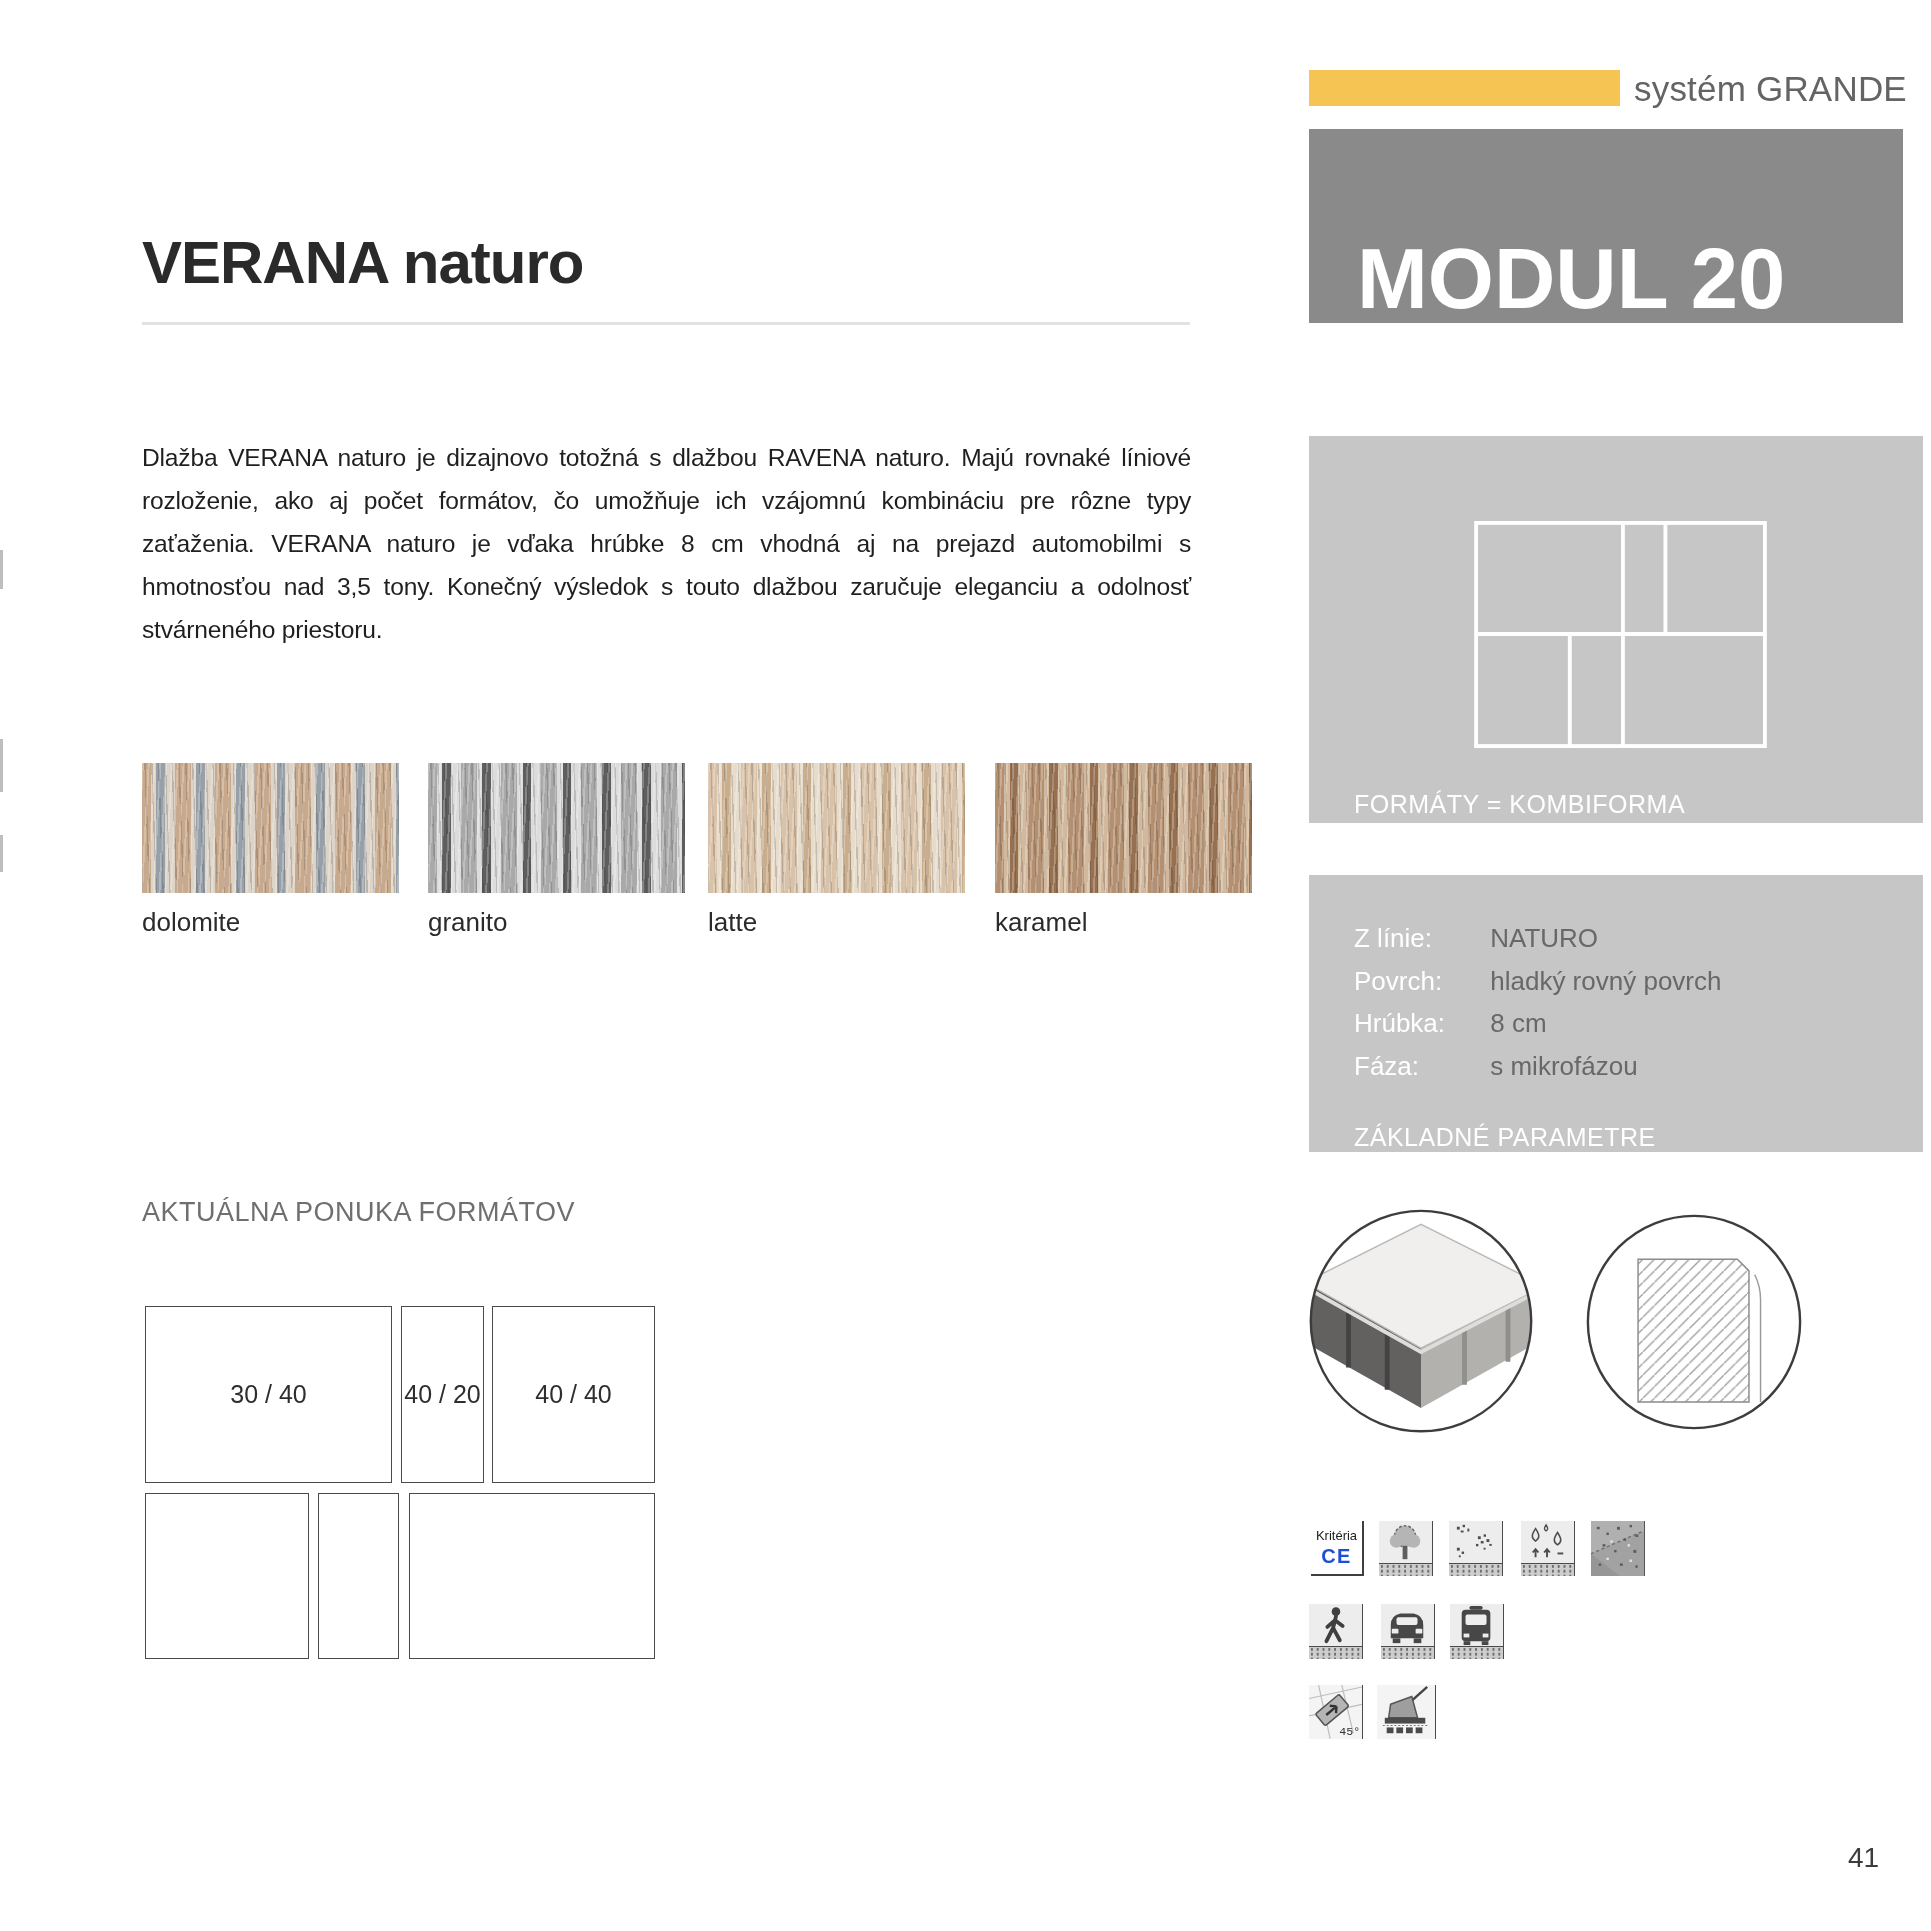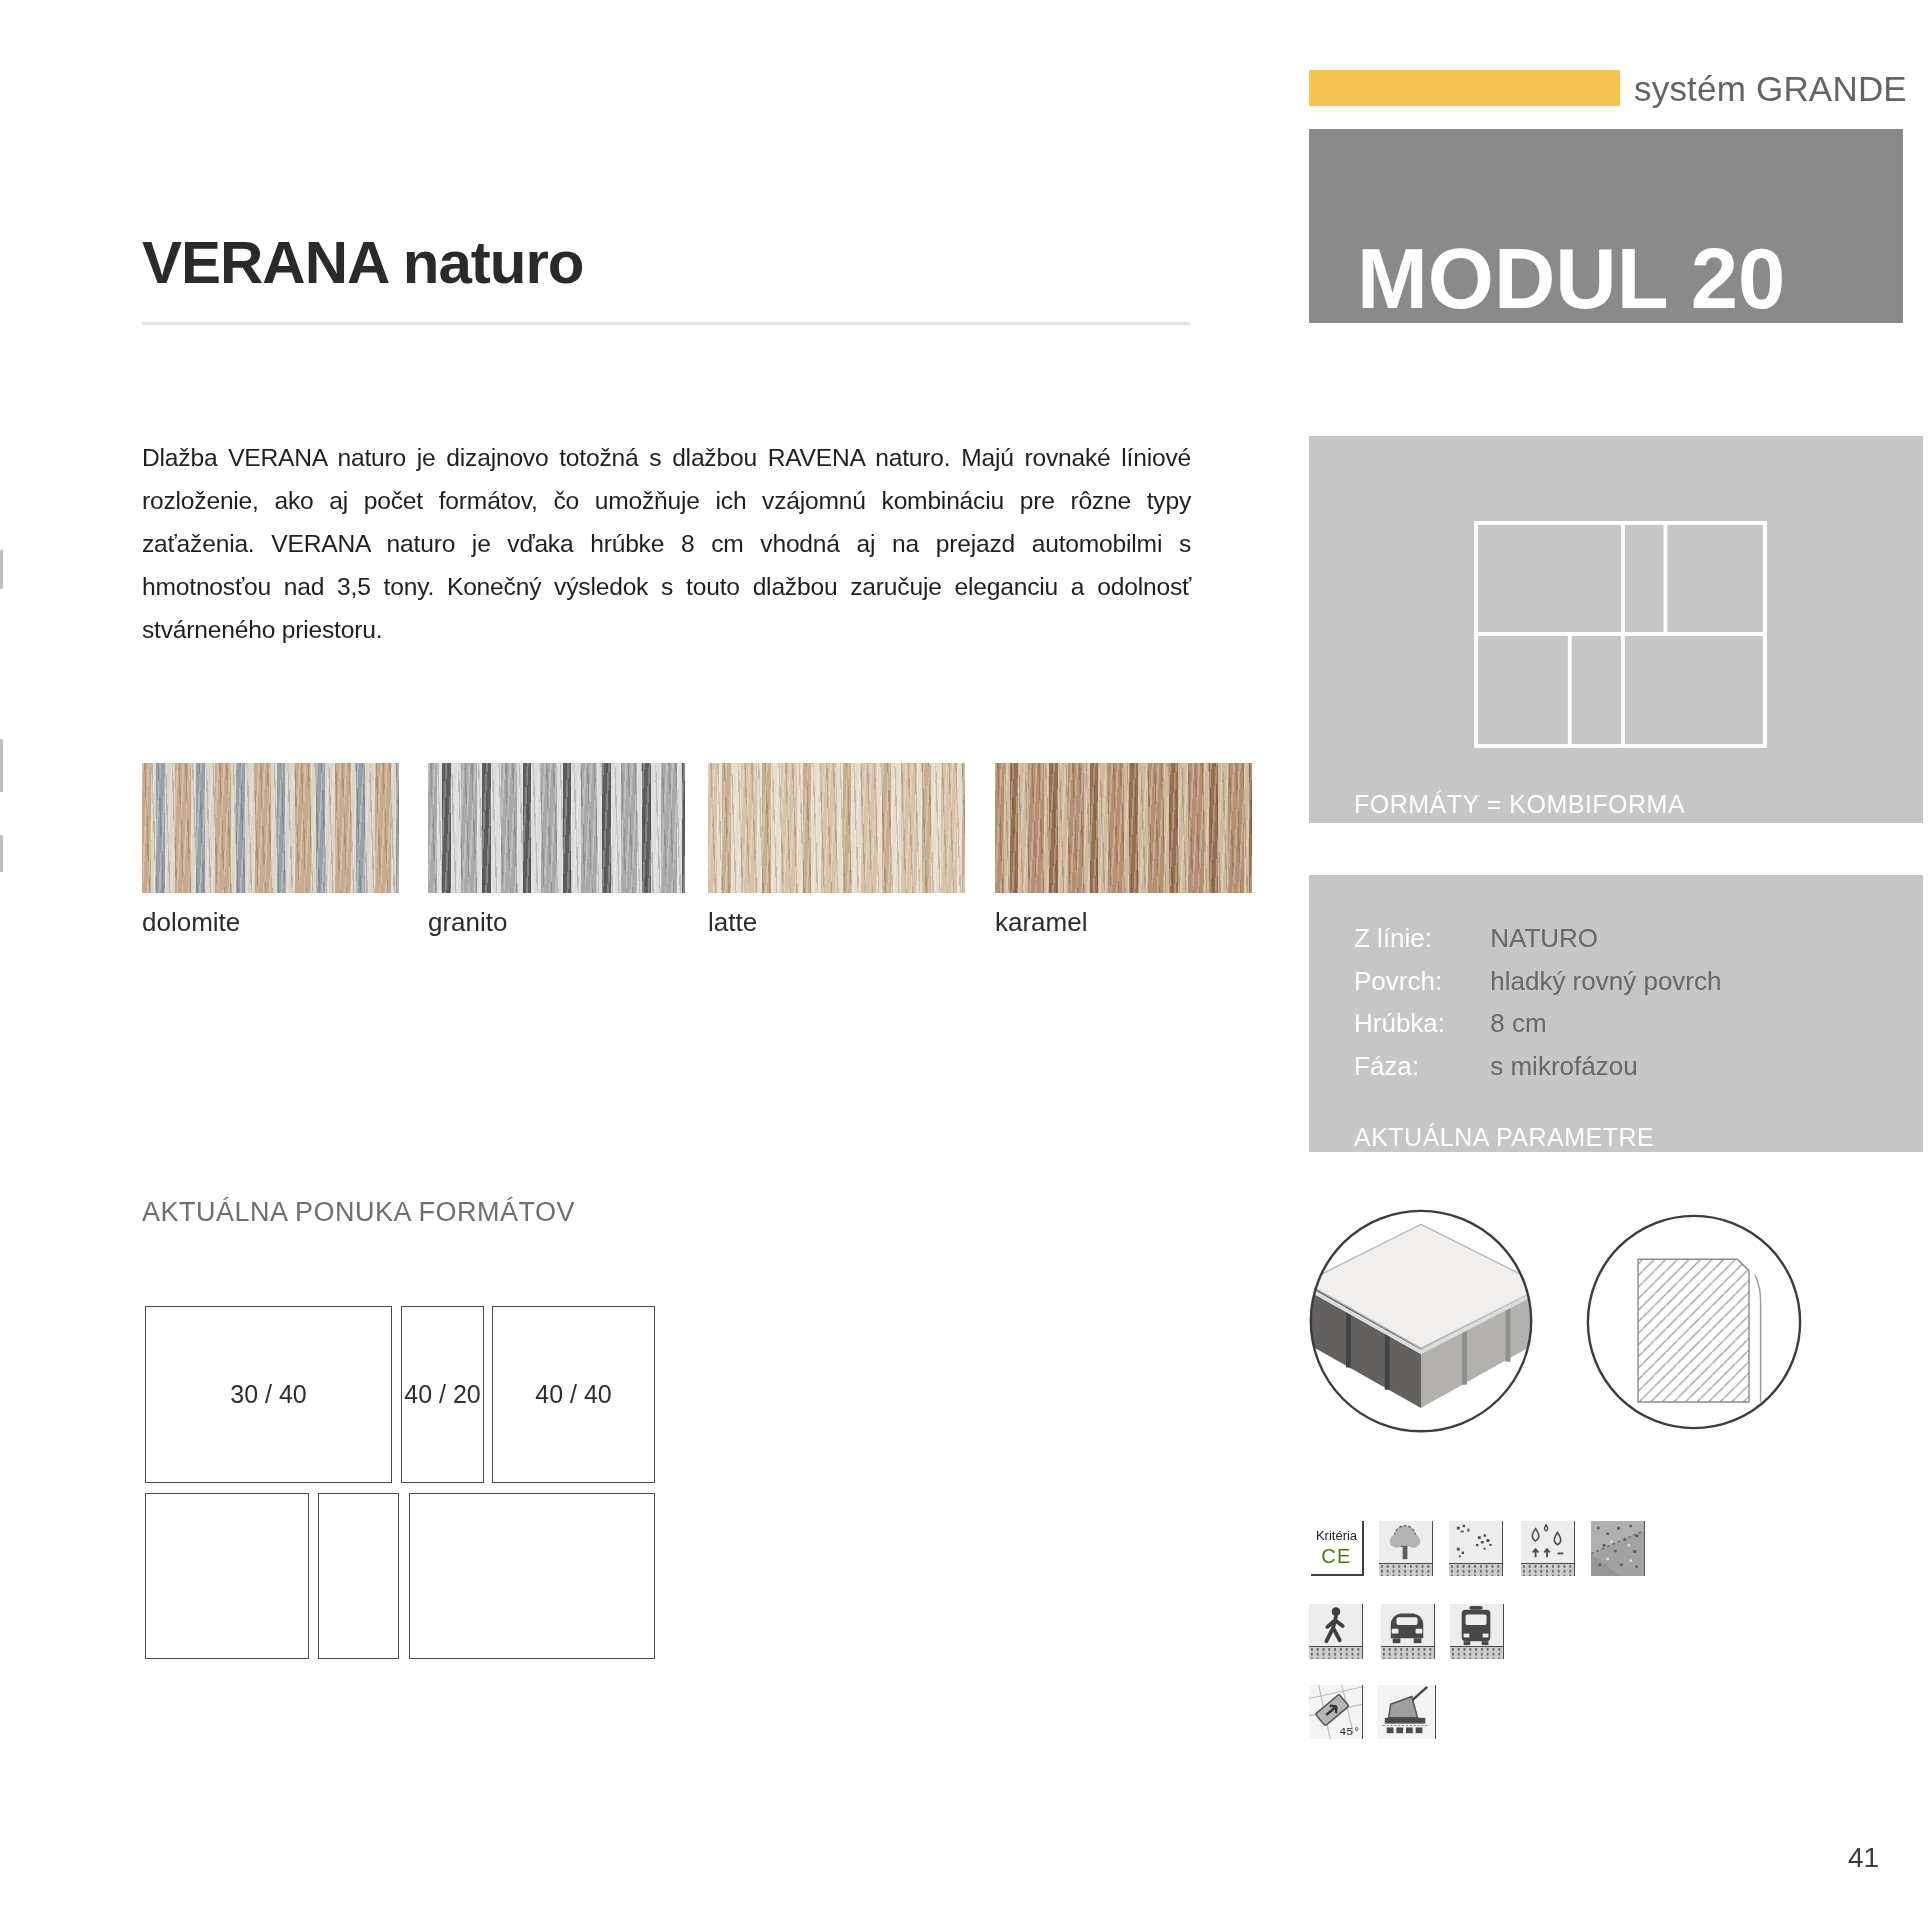--- a/index.html
+++ b/index.html
@@ -43,21 +43,21 @@
   .param-row{position:absolute;left:45px;font-size:26px;line-height:29px;white-space:nowrap;}
   .param-label{display:inline-block;width:129px;color:#ffffff;}
   .param-value{color:#686868;}
 
   
   .icon-box{position:absolute;width:53px;height:55px;background:#ededed;border-right:1.9px solid #4a4a4a;overflow:hidden;}
   .icon-ground{position:absolute;left:0;bottom:0;width:100%;height:12.6px;background-color:#cdcdcd;
     background-image:radial-gradient(circle,#6f6f6f 1.1px,transparent 1.3px);background-size:5.8px 4.8px;border-top:1.9px solid #4a4a4a;box-sizing:border-box;}
   .criteria-box{position:absolute;width:53px;height:55px;background:#fff;border-right:2.4px solid #3f3f3f;border-bottom:2.4px solid #3f3f3f;box-sizing:border-box;text-align:center;}
   .criteria-line1{font-size:13px;color:#222;margin-top:6.8px;}
-  .criteria-line2{font-size:20px;font-weight:normal;color:#4d7c0f;letter-spacing:1.4px;margin-top:1.9px;}
+  .criteria-line2{font-size:20px;font-weight:bold;color:#1d4ed8;letter-spacing:1.4px;margin-top:1.9px;}
   .angle-label{position:absolute;right:1.9px;bottom:1px;font-size:11.6px;color:#333;font-family:Liberation Mono, monospace;}
 
   .page-number{left:1848px;top:1842px;font-size:28px;color:#3c3c3c;}
   .edge-mark{left:0;width:2.9px;background:rgba(70,70,70,0.35);}
 </style>
 </head>
 <body>
 
 <div class="abs accent-bar"></div>
 <div class="abs brand">systém GRANDE</div>
@@ -128,21 +128,21 @@
     <span class="param-value">hladký rovný povrch</span>
   </div>
   <div class="param-row" style="top:134px">
     <span class="param-label">Hrúbka:</span>
     <span class="param-value">8 cm</span>
   </div>
   <div class="param-row" style="top:177px">
     <span class="param-label">Fáza:</span>
     <span class="param-value">s mikrofázou</span>
   </div>
-  <div class="panel-caption" style="top:248px">AKTUÁLNA PARAMETRE</div>
+  <div class="panel-caption" style="top:248px">ZÁKLADNÉ PARAMETRE</div>
 </div>
 
 <svg class="abs" style="left:1305px;top:1207px" width="232" height="232" viewBox="0 0 240 240">
   <clipPath id="cclip">
       <circle cx="120" cy="118" r="114"></circle>
     </clipPath>
   <g clip-path="url(#cclip)">
     <polygon points="0,140 0,78 120,146 120,208" fill="#636160"></polygon>
     <polygon points="120,146 248,82 248,136 120,208" fill="#b3b1ae"></polygon>
     <line x1="45" y1="103" x2="45" y2="166" stroke="#434343" stroke-width="5"></line>

